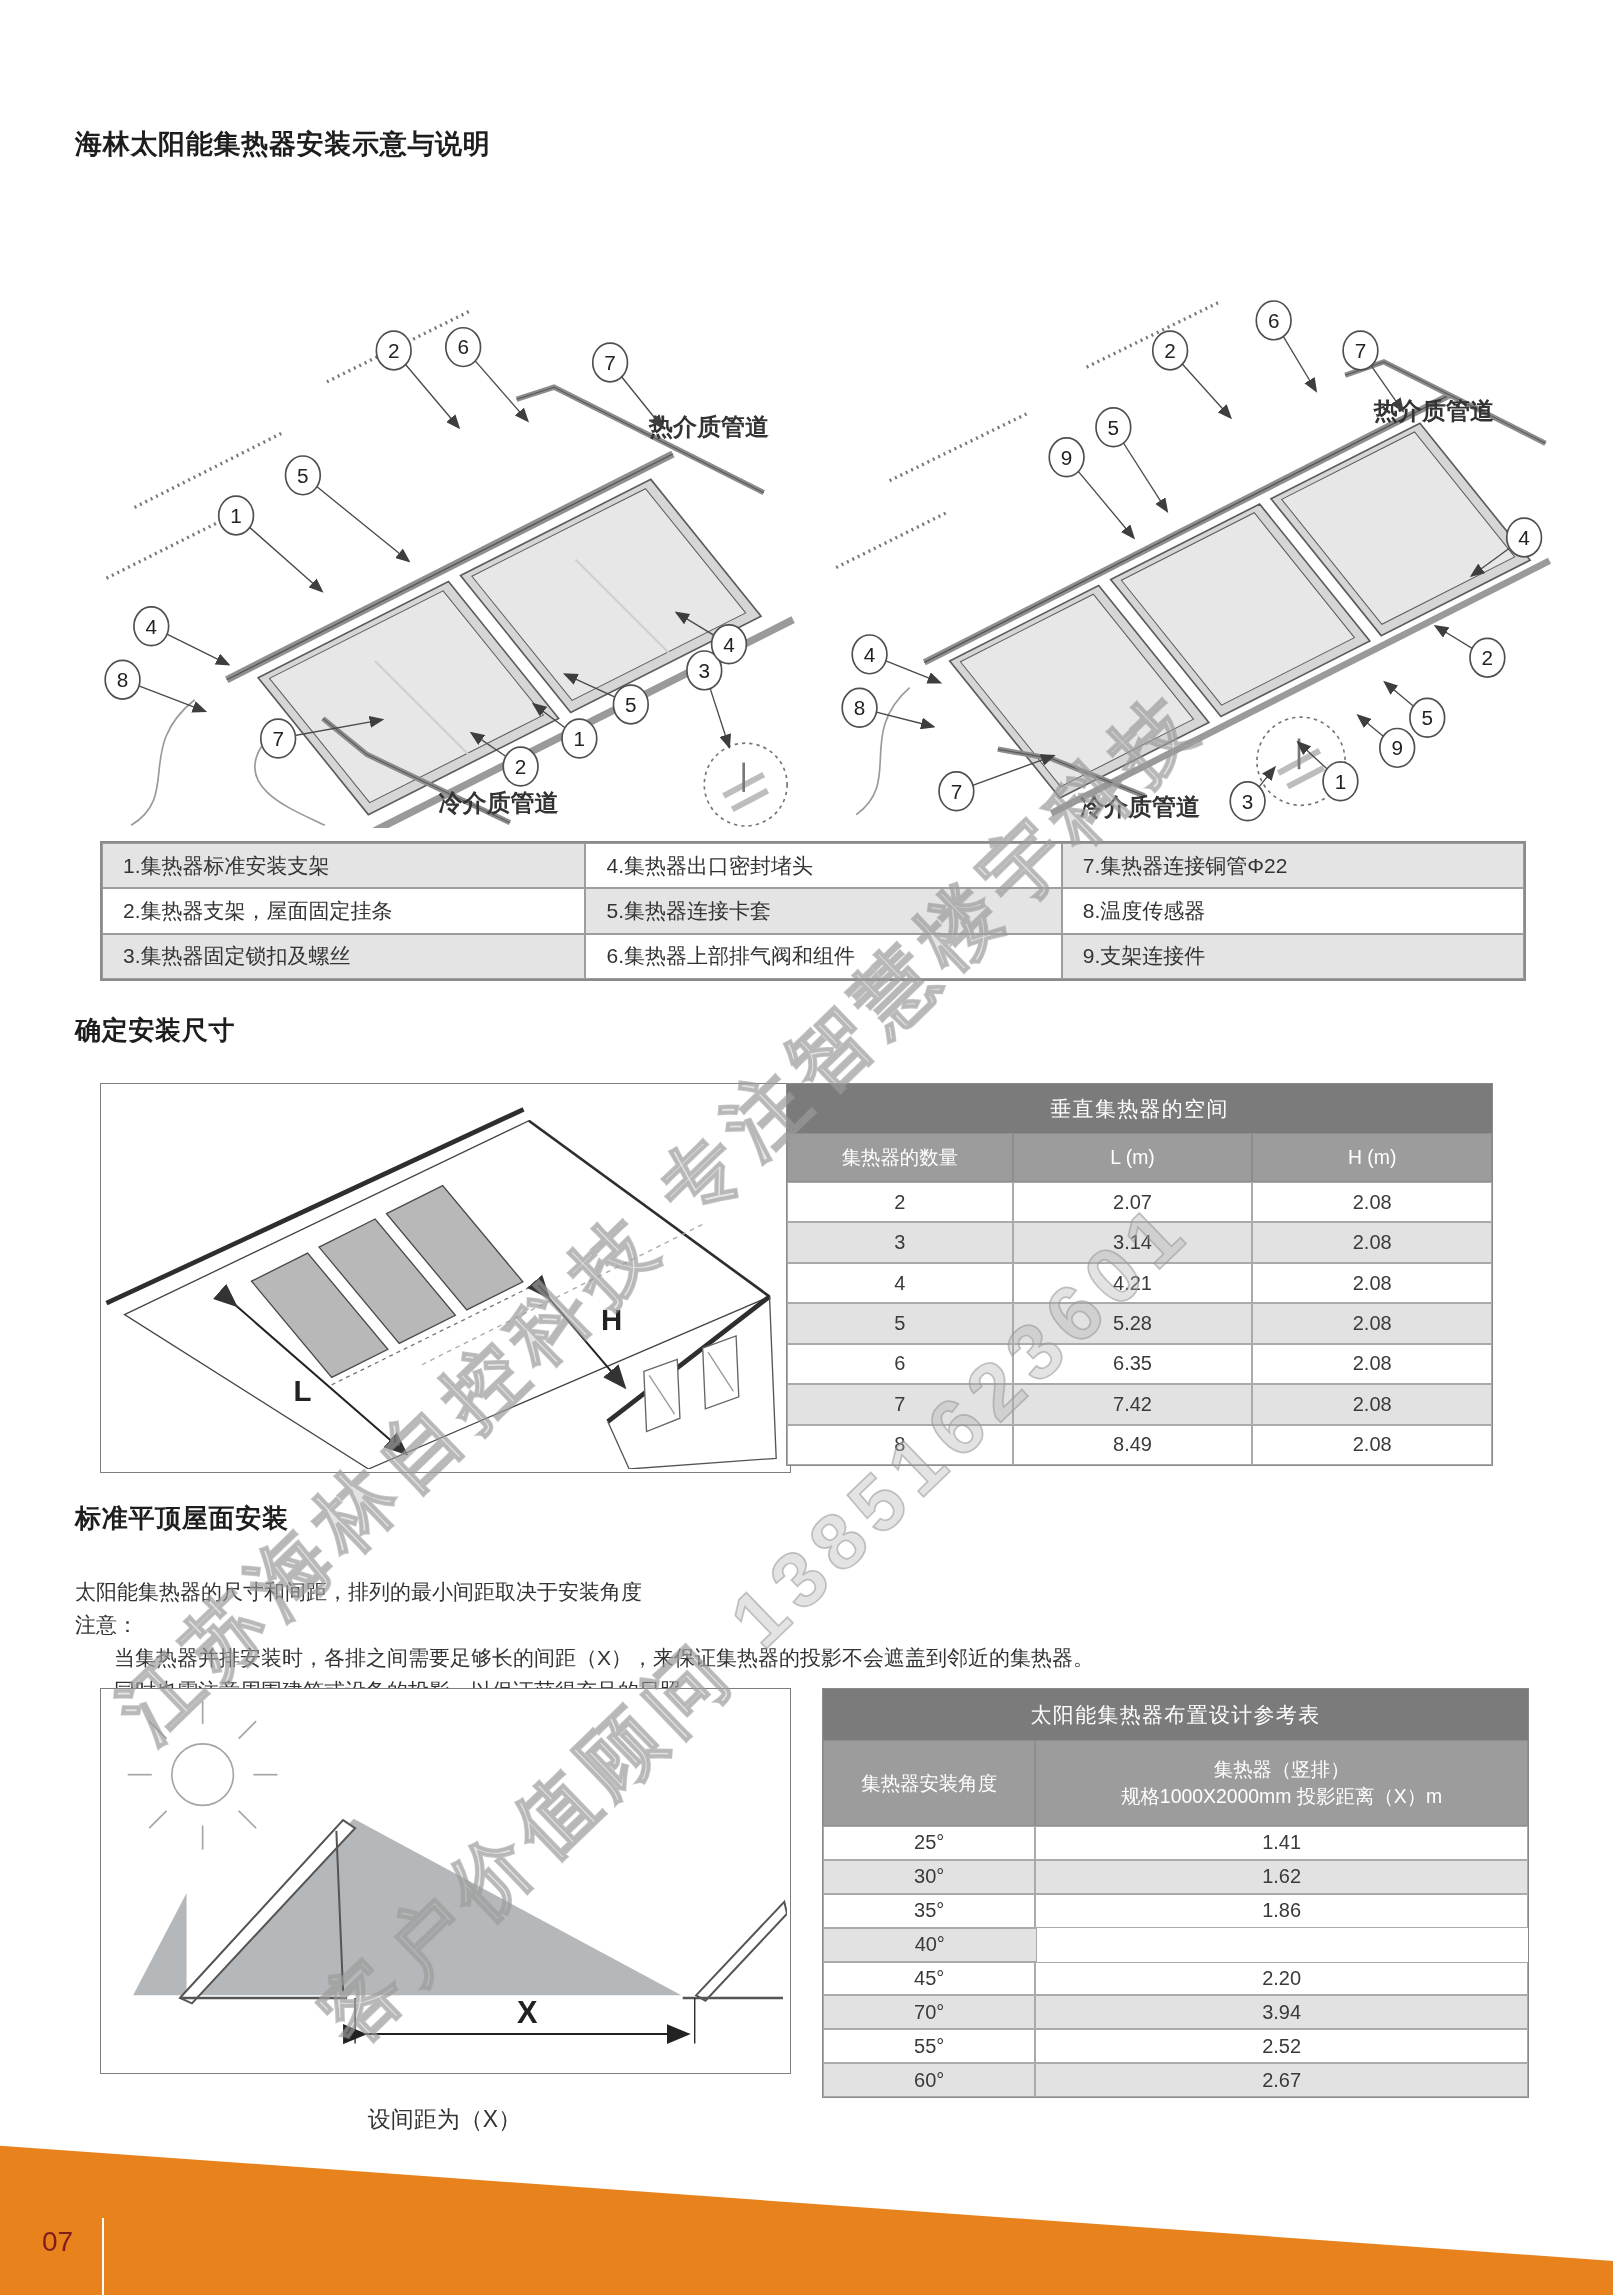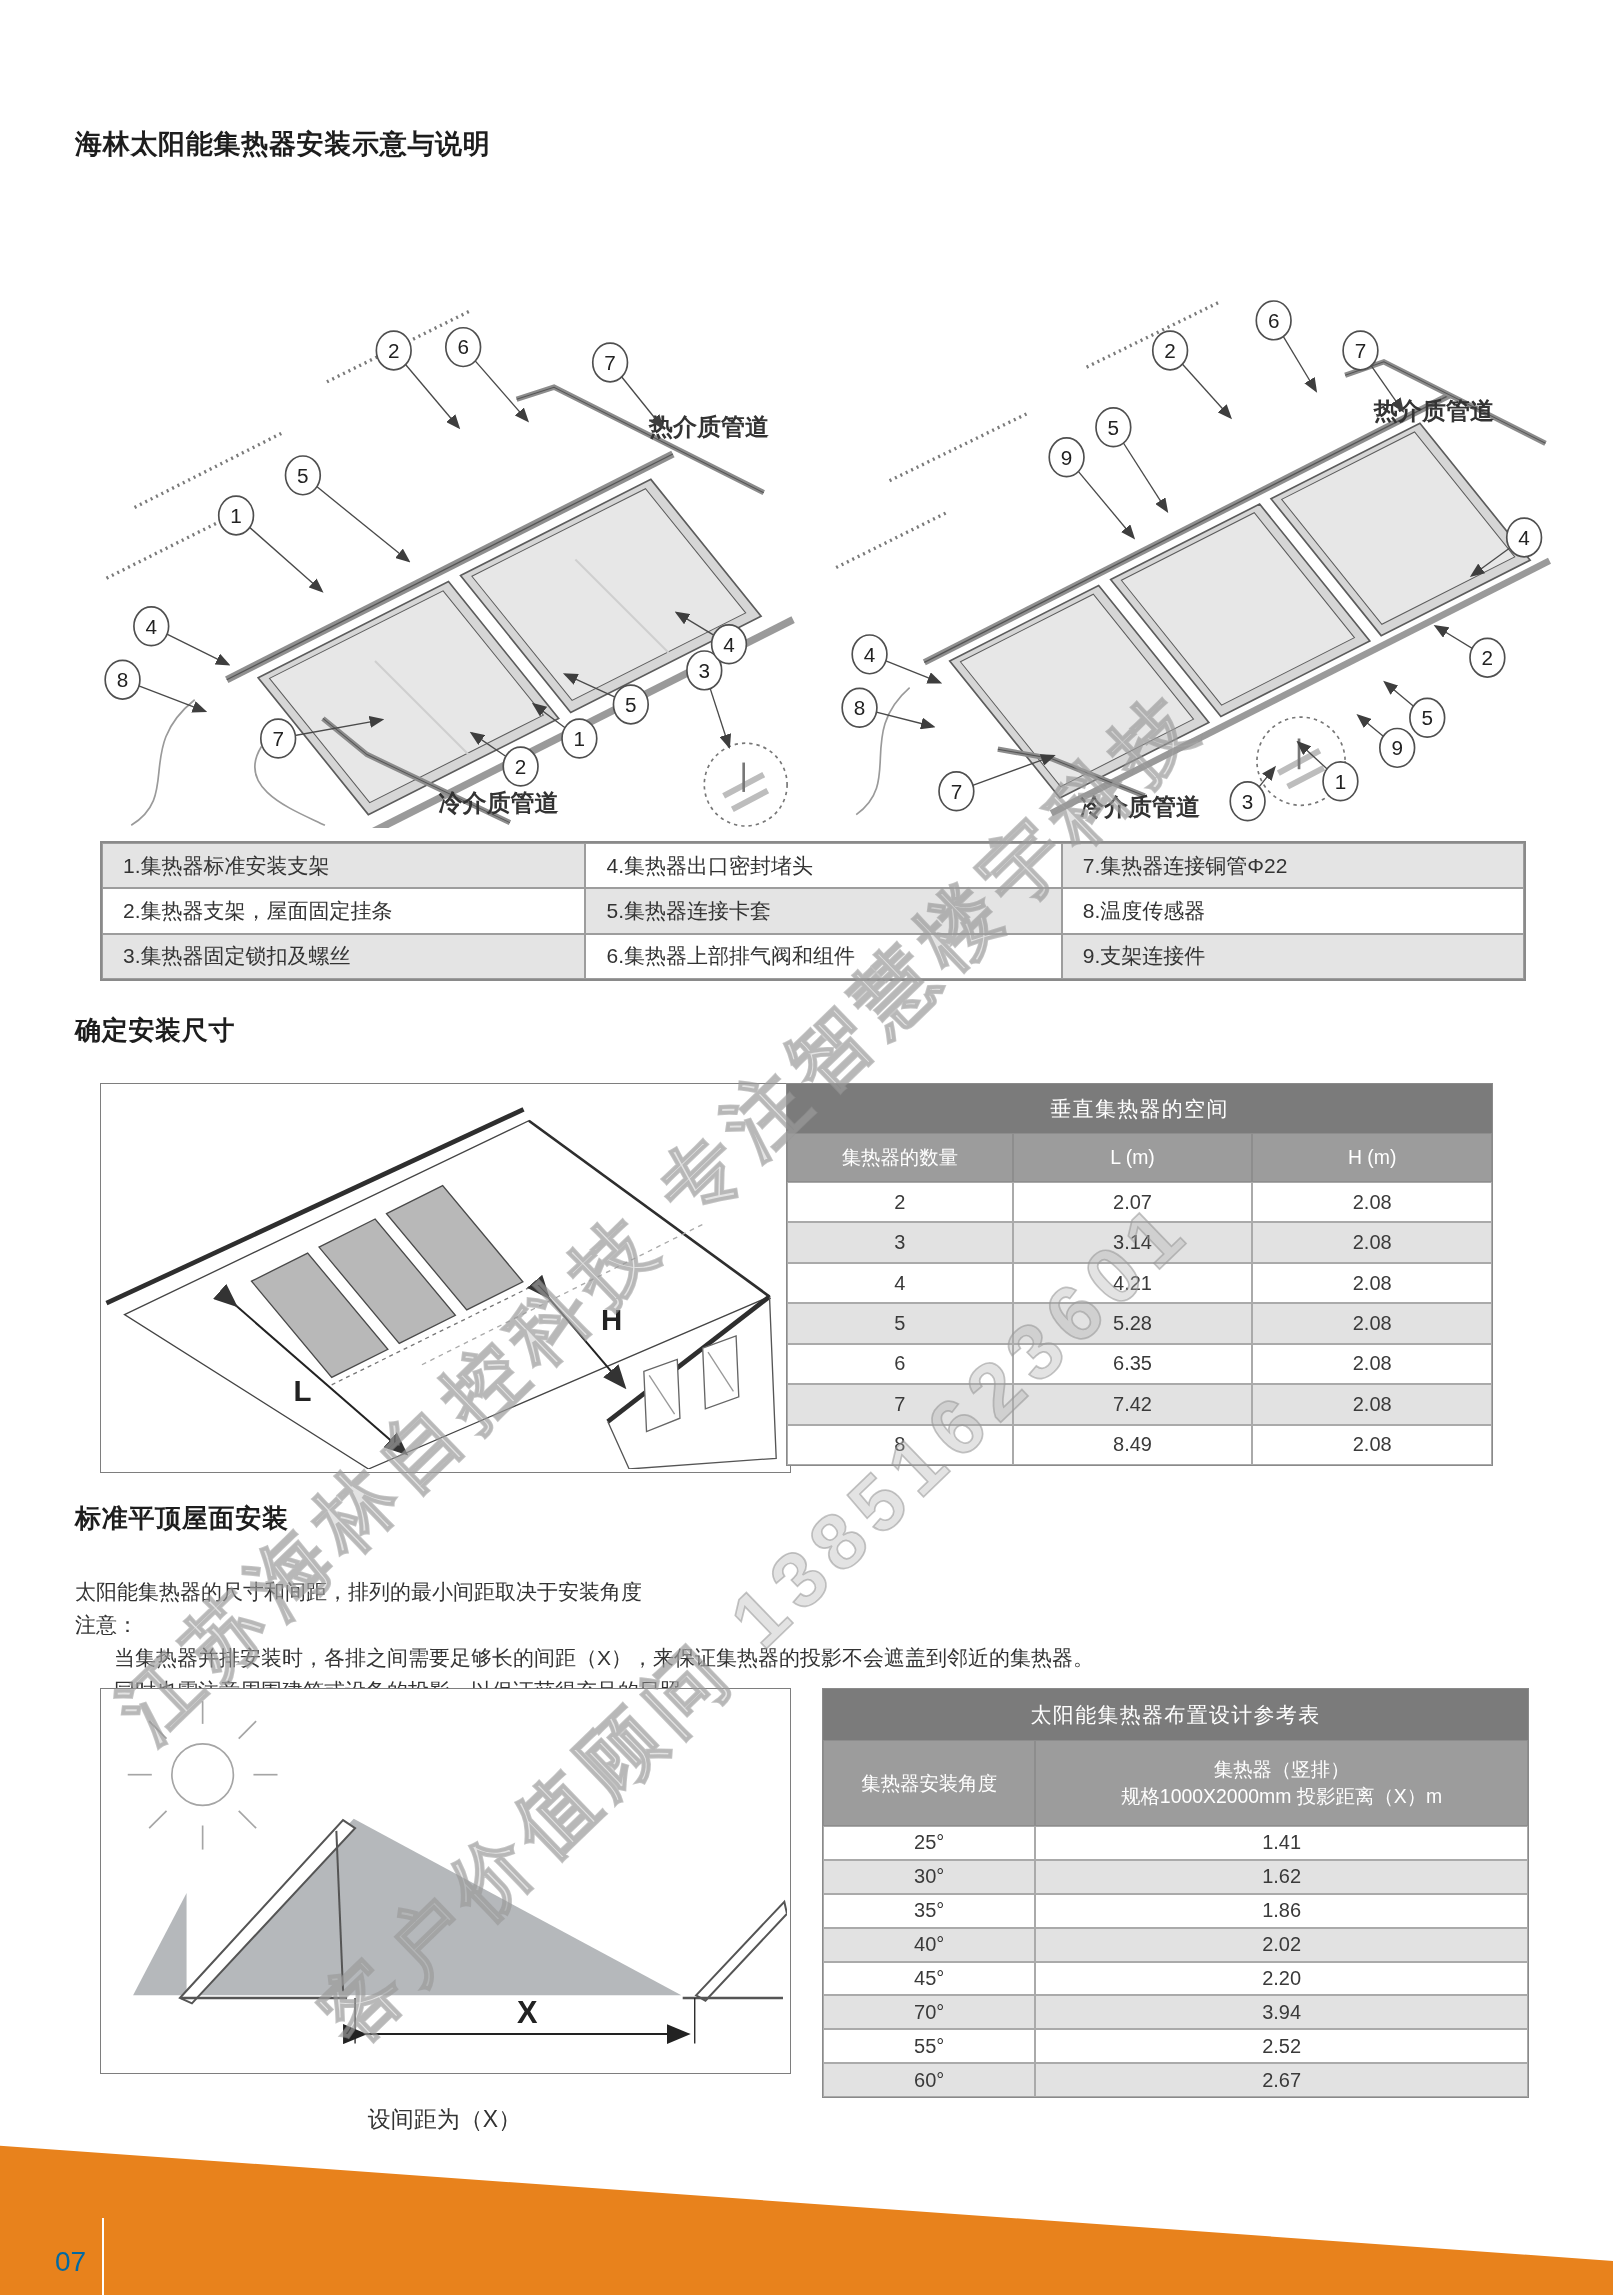--- a/index.html
+++ b/index.html
@@ -27,21 +27,21 @@
             font-size:20px;color:#3a3a3a;}
   .dt-row.alt .c{background:#e2e2e2;}
   
   .framebox{border:1.3px solid #7e7e7e;background:#fff;}
   .para{left:75px;top:1575px;width:1471px;font-size:21px;line-height:33px;color:#333;}
   .para .ind{padding-left:39px;}
   .caption{font-size:23px;color:#333;}
   
   #orange{left:0;top:2139px;width:1614px;height:156px;background:#e8821c;
           clip-path:polygon(0 6.7px,100% 122px,100% 100%,0 100%);}
-  #pagenum{left:55px;top:2226px;font-size:28px;color:#0369a1;z-index:5;margin-top:20px;}
+  #pagenum{left:42px;top:2226px;font-size:28px;color:#7f1d1d;z-index:5;}
   #pagerule{left:102px;top:2218px;width:2px;height:78px;background:#fff;z-index:5;}
   
   .wm{position:absolute;white-space:nowrap;font-weight:bold;z-index:40;pointer-events:none;
       transform:rotate(-44deg);transform-origin:left bottom;
       color:rgba(175,175,175,0.35);-webkit-text-stroke:1.7px rgba(150,150,150,0.55);
       font-size:79px;letter-spacing:10.7px;}
   #wm1{left:170px;top:1658px;}
   #wm2{left:371px;top:1962px;}
   svg text{font-family:"Liberation Sans",sans-serif;}
   .dlabel{font-size:36px;fill:#333;}
@@ -401,21 +401,20 @@
         <div class="dt-row alt">
           <div class="c" style="width: 30%;">30°</div>
           <div class="c" style="width: 70%;">1.62</div>
         </div>
         <div class="dt-row">
           <div class="c" style="width: 30%;">35°</div>
           <div class="c" style="width: 70%;">1.86</div>
         </div>
         <div class="dt-row alt">
           <div class="c" style="width: 30%;">40°</div>
-          <div class="c" style="width: 70%;">2.02</div>
         </div>
         <div class="dt-row">
           <div class="c" style="width: 30%;">45°</div>
           <div class="c" style="width: 70%;">2.20</div>
         </div>
         <div class="dt-row alt">
           <div class="c" style="width: 30%;">70°</div>
           <div class="c" style="width: 70%;">3.94</div>
         </div>
         <div class="dt-row">

